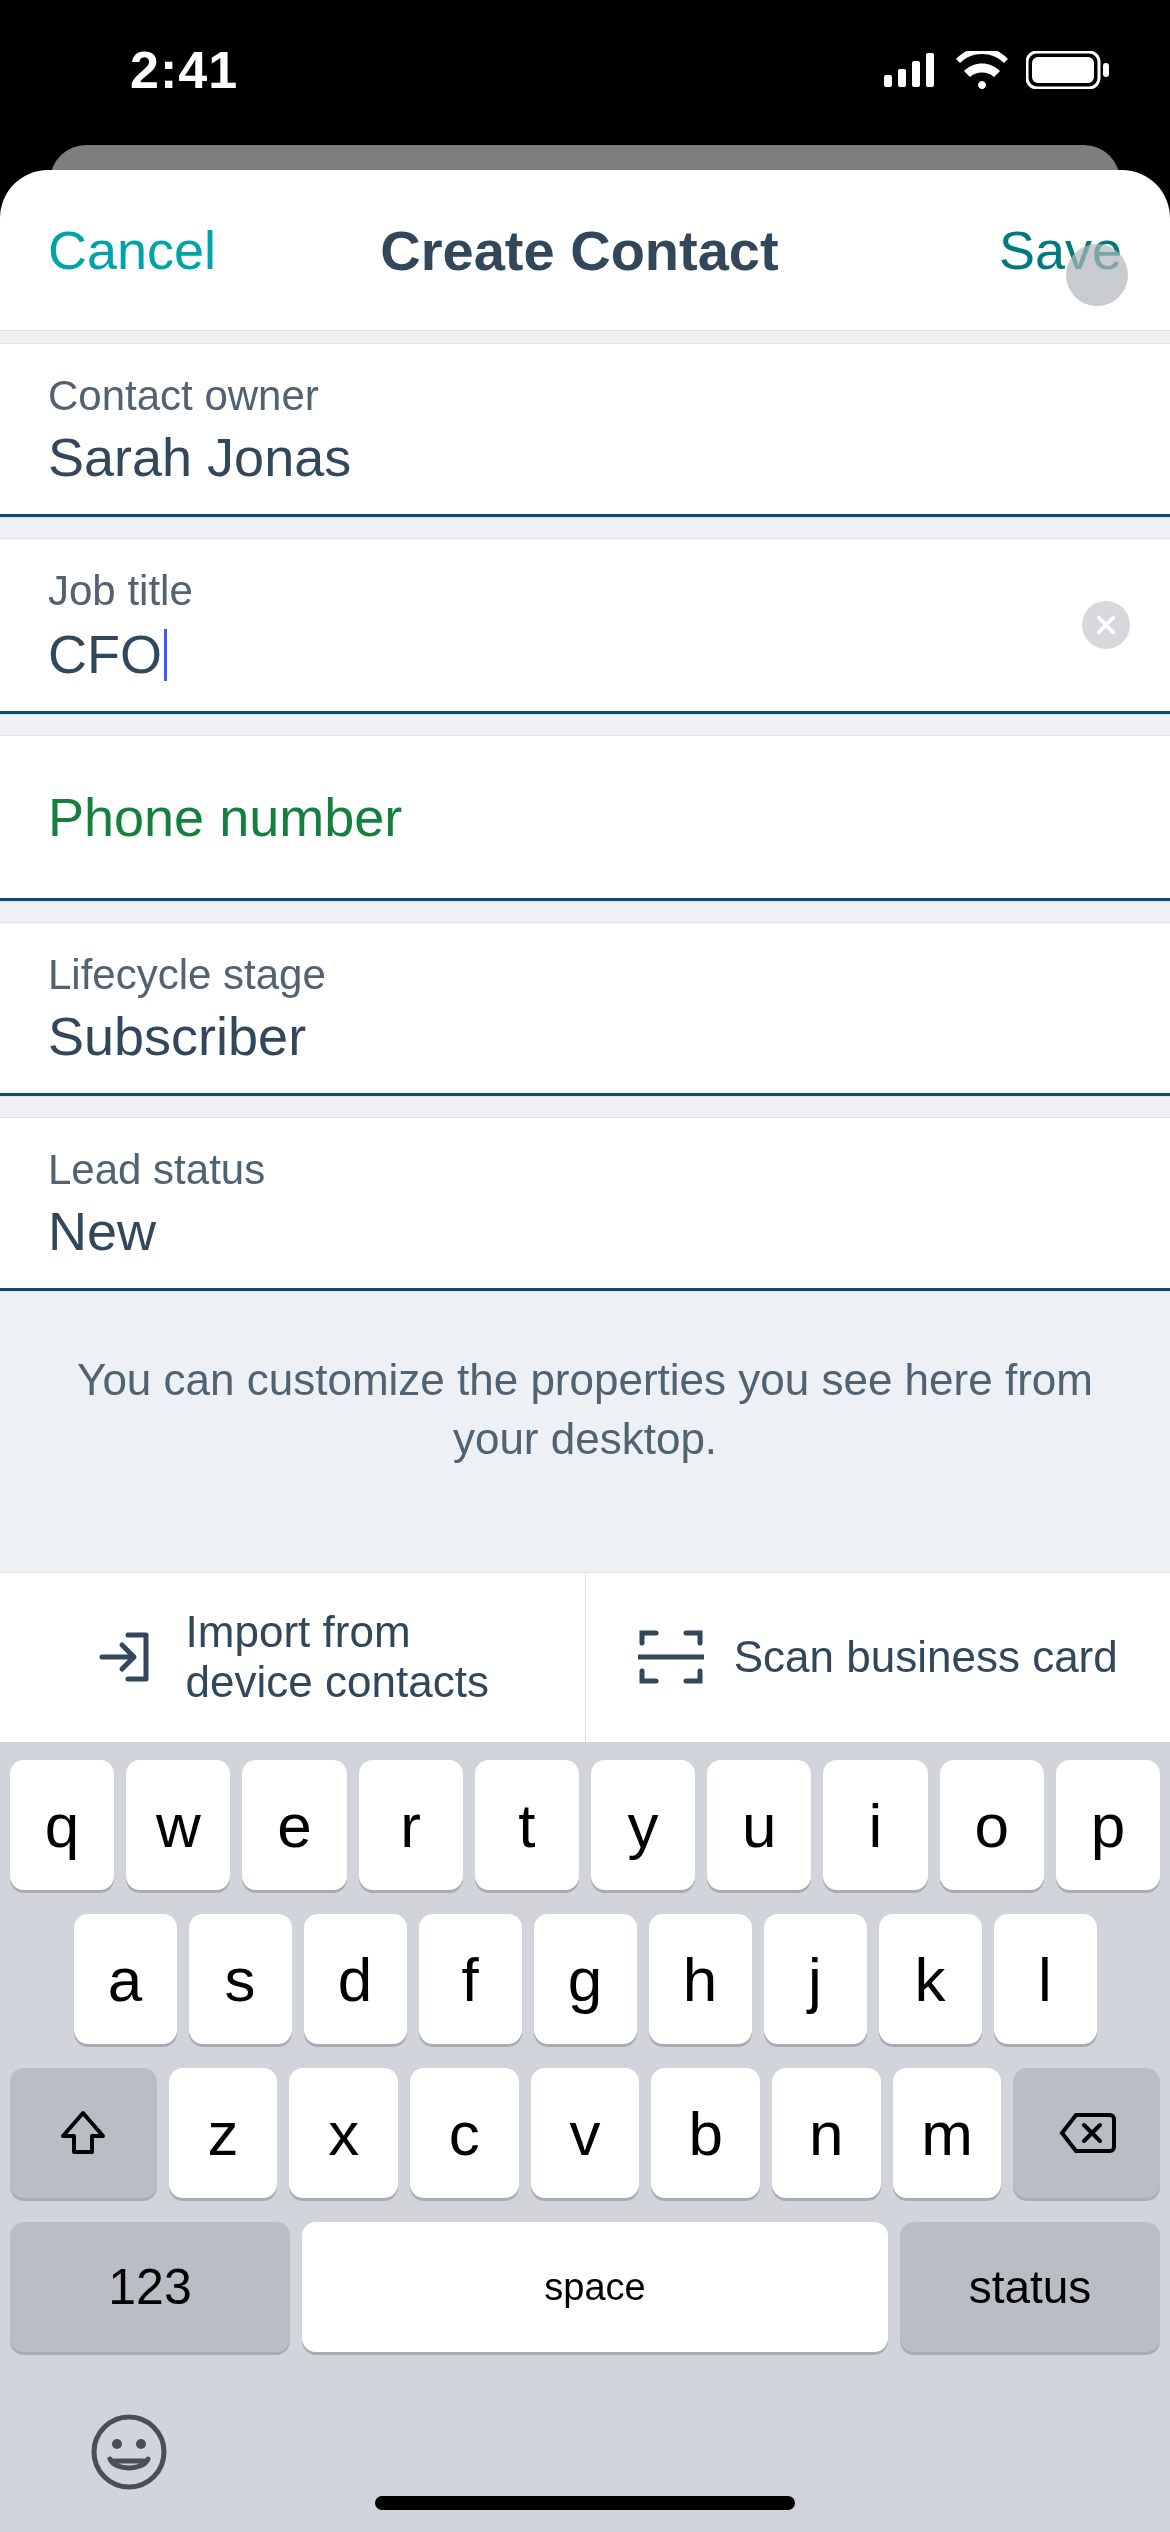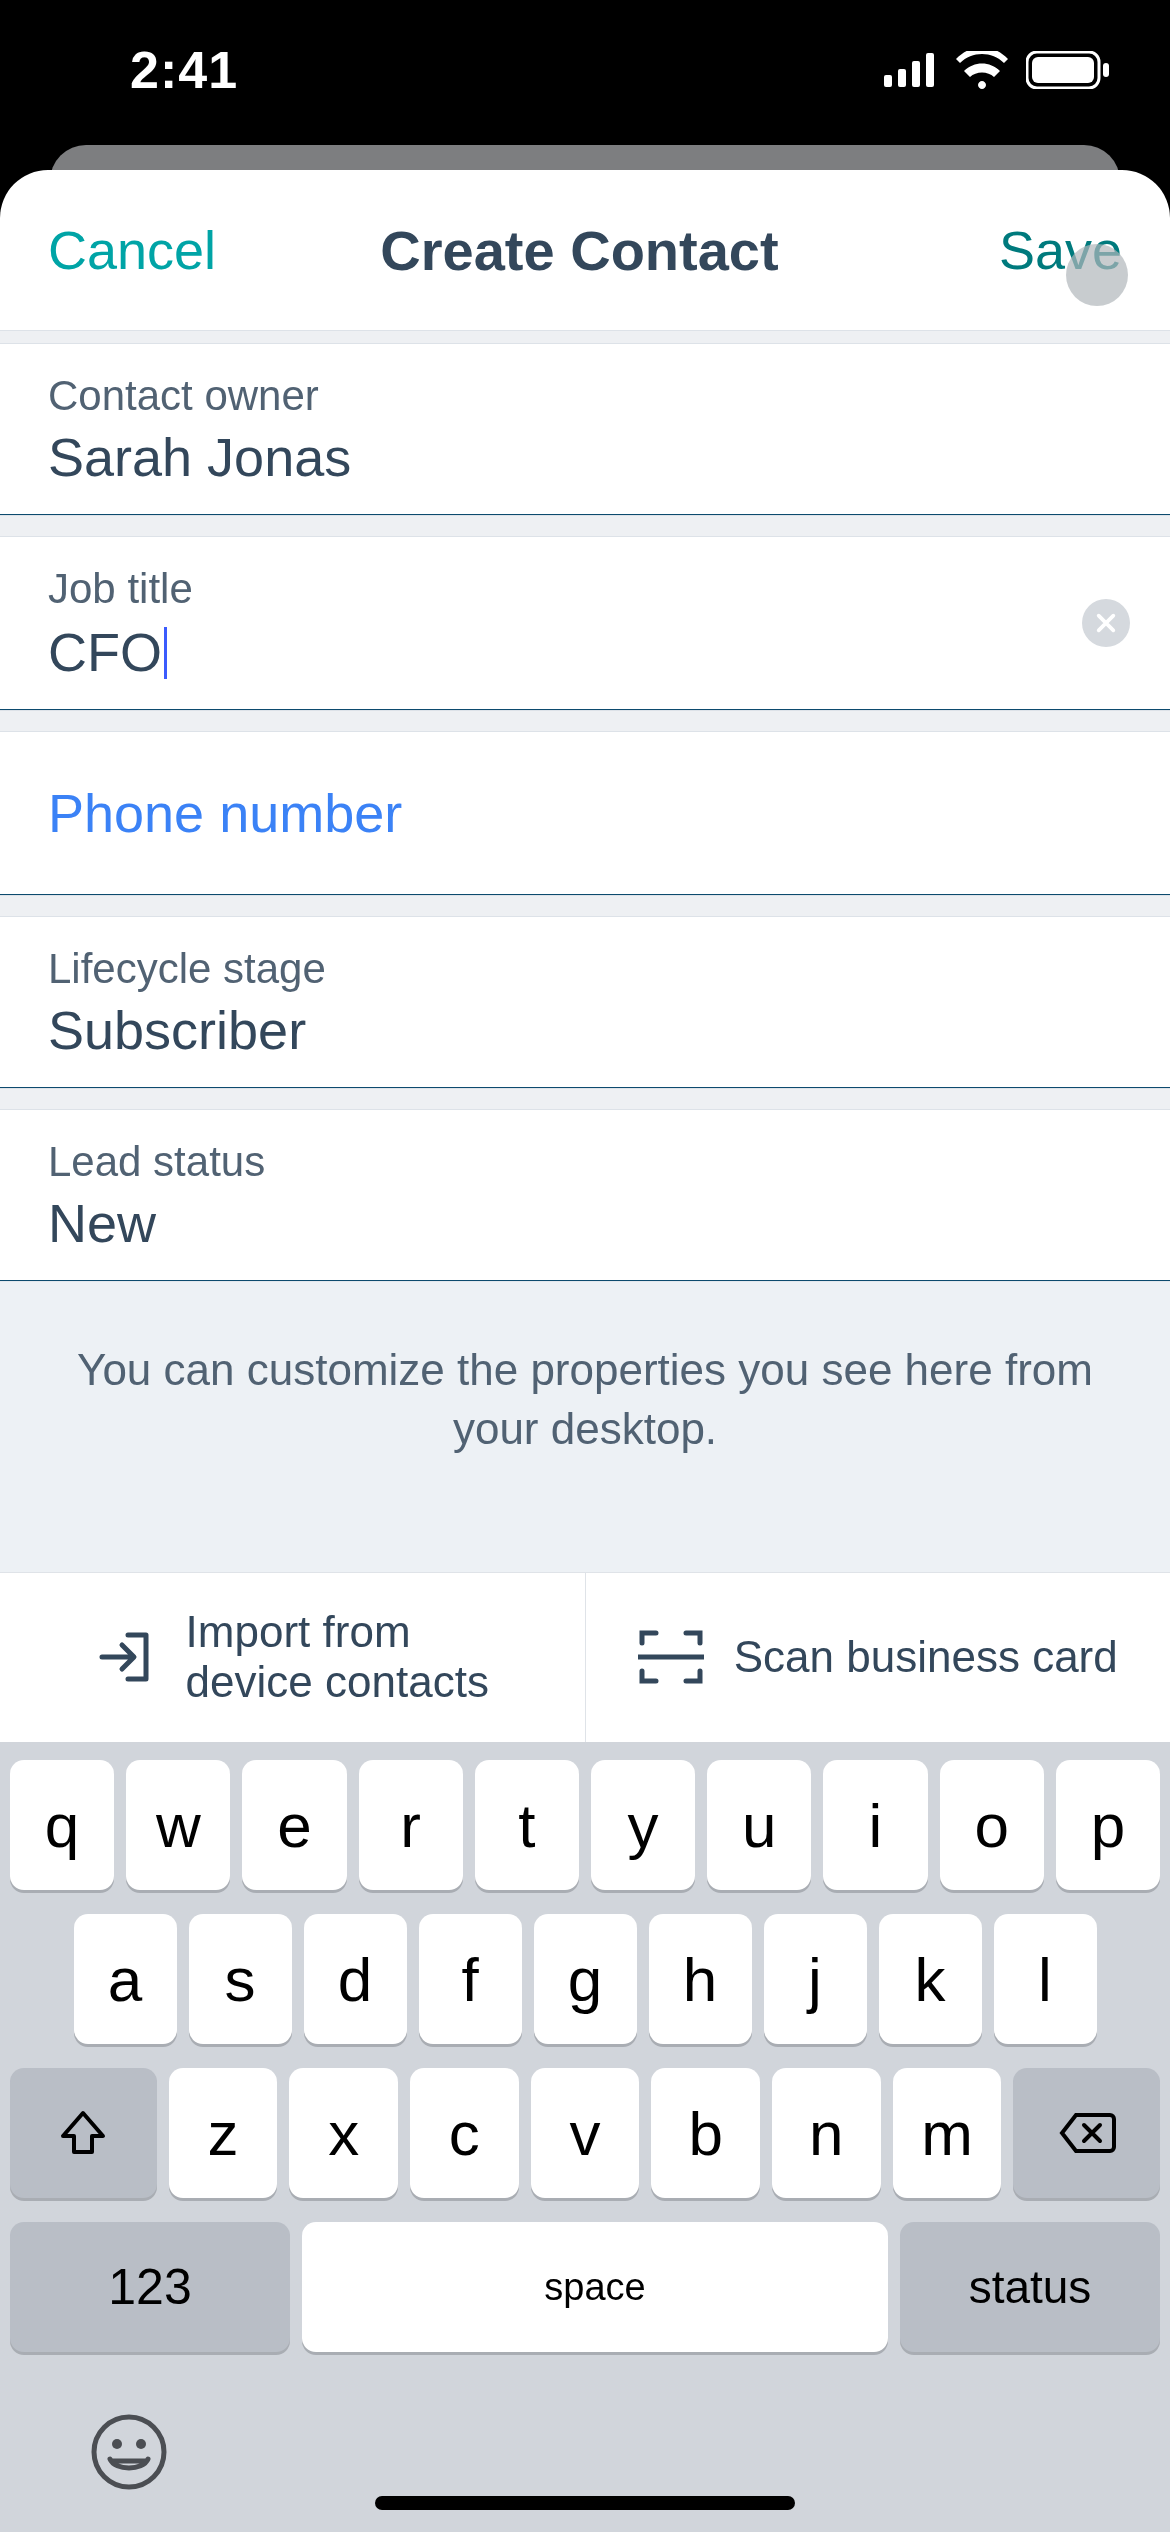--- a/index.html
+++ b/index.html
@@ -9,24 +9,24 @@
   .status-time { font-size: 52px; font-weight: 600; letter-spacing: 1px; }
   .status-icons { display: flex; gap: 18px; align-items: center; }
   .sheet-back { position:absolute; left:50px; right:50px; top:145px; height:60px; background:#7d7e80; border-radius:36px 36px 0 0;}
   .sheet { position: absolute; left:0; right:0; top:170px; bottom:0; background:#fff; border-radius:48px 48px 0 0; overflow:hidden; display:flex; flex-direction:column;}
   .nav { height:160px; display:flex; align-items:center; justify-content:space-between; padding:0 48px; position:relative;}
   .nav-title { position:absolute; left:0; right:11px; text-align:center; font-size:56px; font-weight:700; color:#33475b; pointer-events:none;}
   .nav-cancel { font-size:54px; color:#00a4a6; font-weight:400;}
   .nav-save { font-size:54px; color:#007a7d; font-weight:400; position:relative;}
   .nav-dot { position:absolute; right:-6px; top:25px; width:62px; height:62px; background:#b0b6bb; border-radius:50%; opacity:.7;}
   .gap-top { height:14px; background:#eef0f3; border-top:1px solid #dde2e8; border-bottom:1px solid #dde2e8;}
-  .cell { background:#fff; border-bottom:1px solid #0c4a6e; padding:28px 48px 26px 48px; position:relative;}
+  .cell { background:#fff; border-bottom:3px solid #0c4a6e; padding:28px 48px 26px 48px; position:relative;}
   .cell-label { font-size:42px; color:#516273; margin-bottom:6px;}
   .cell-value { font-size:54px; color:#33475b; }
-  .cell-placeholder .cell-value { color:#3b82f6; }
+  .cell-placeholder .cell-value { color:#15803d; }
   .field-input { display:flex; align-items:baseline; }
   .input-text { font-size:54px; color:#33475b; }
   .cursor { display:inline-block; width:3px; height:52px; background:#3b5bfd; margin-left:2px; position:relative; top:8px;}
   .clear-btn { position:absolute; right:40px; top:50%; transform:translateY(-50%); width:48px; height:48px; border-radius:50%; background:#d5d9de; display:flex; align-items:center; justify-content:center;}
   .clear-btn svg { width:22px; height:22px; }
   .gap2 { height:22px; background:#eef0f3; border-top:1px solid #dde2e8; border-bottom:1px solid #dde2e8;}
   .info { background:#edf1f5; padding:58px 70px; text-align:center; color:#516273; font-size:44px; line-height:1.35; border-top:1px solid #e4e8ed;}
   .action-row { display:flex; border-top:1px solid #dfe3e8; background:#fff;}
   .action-btn { flex:1; display:flex; align-items:center; justify-content:center; gap:30px; padding:34px 10px; border-right:1px solid #dfe3e8;}
   .action-btn:last-child { border-right:none; }

